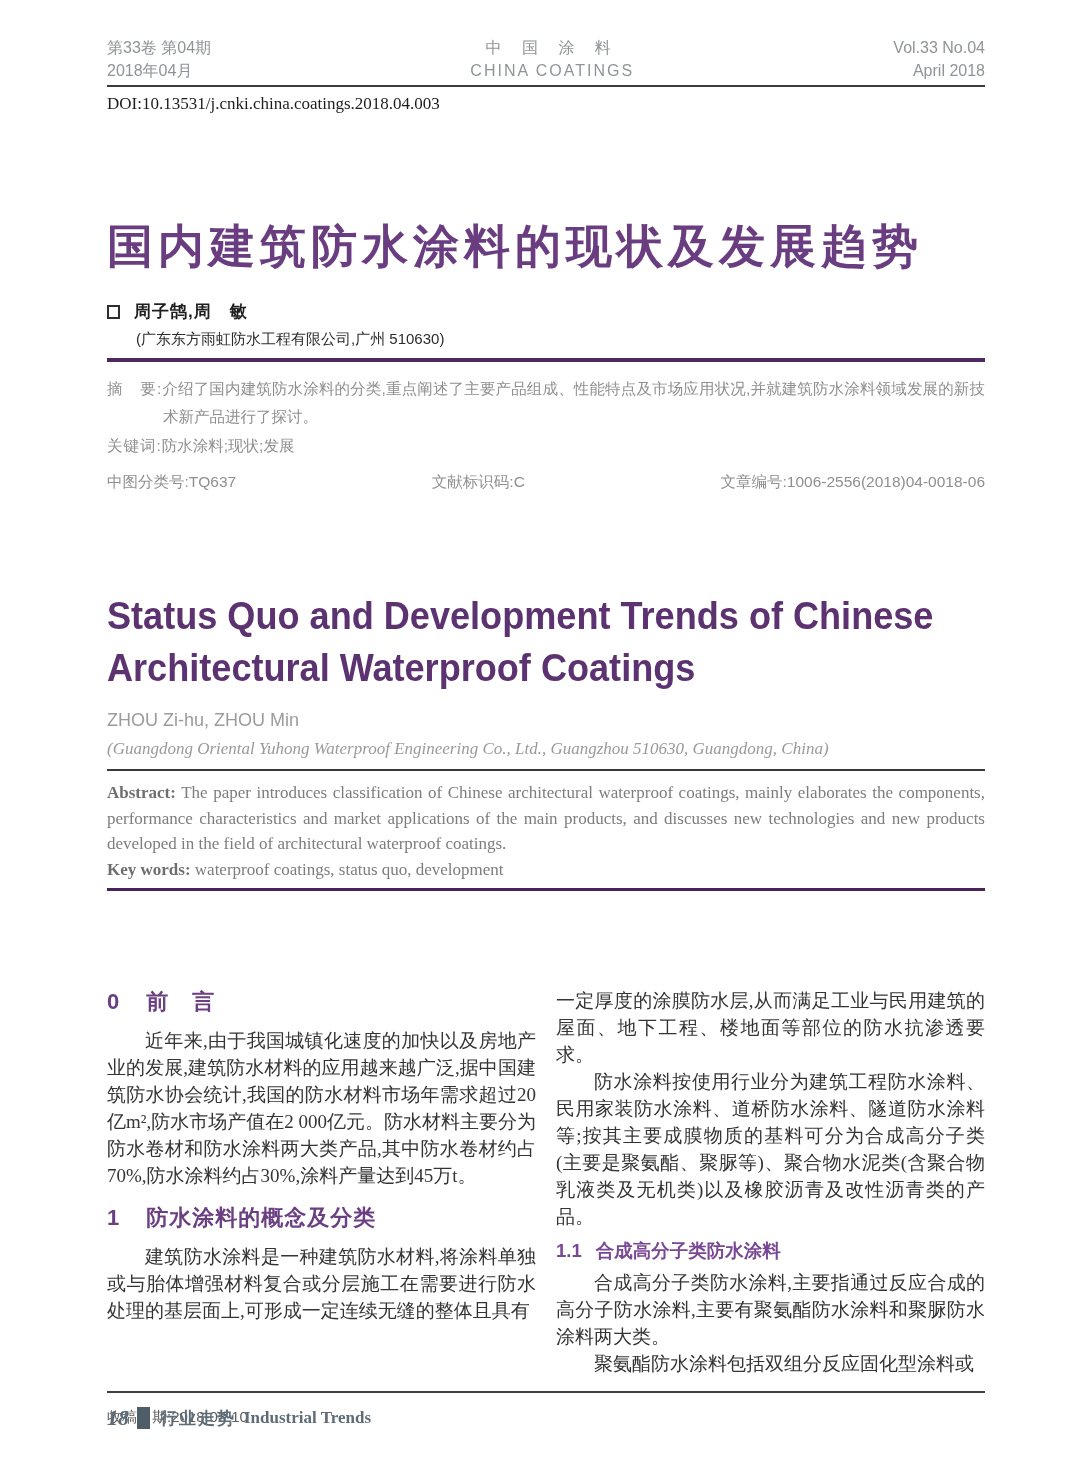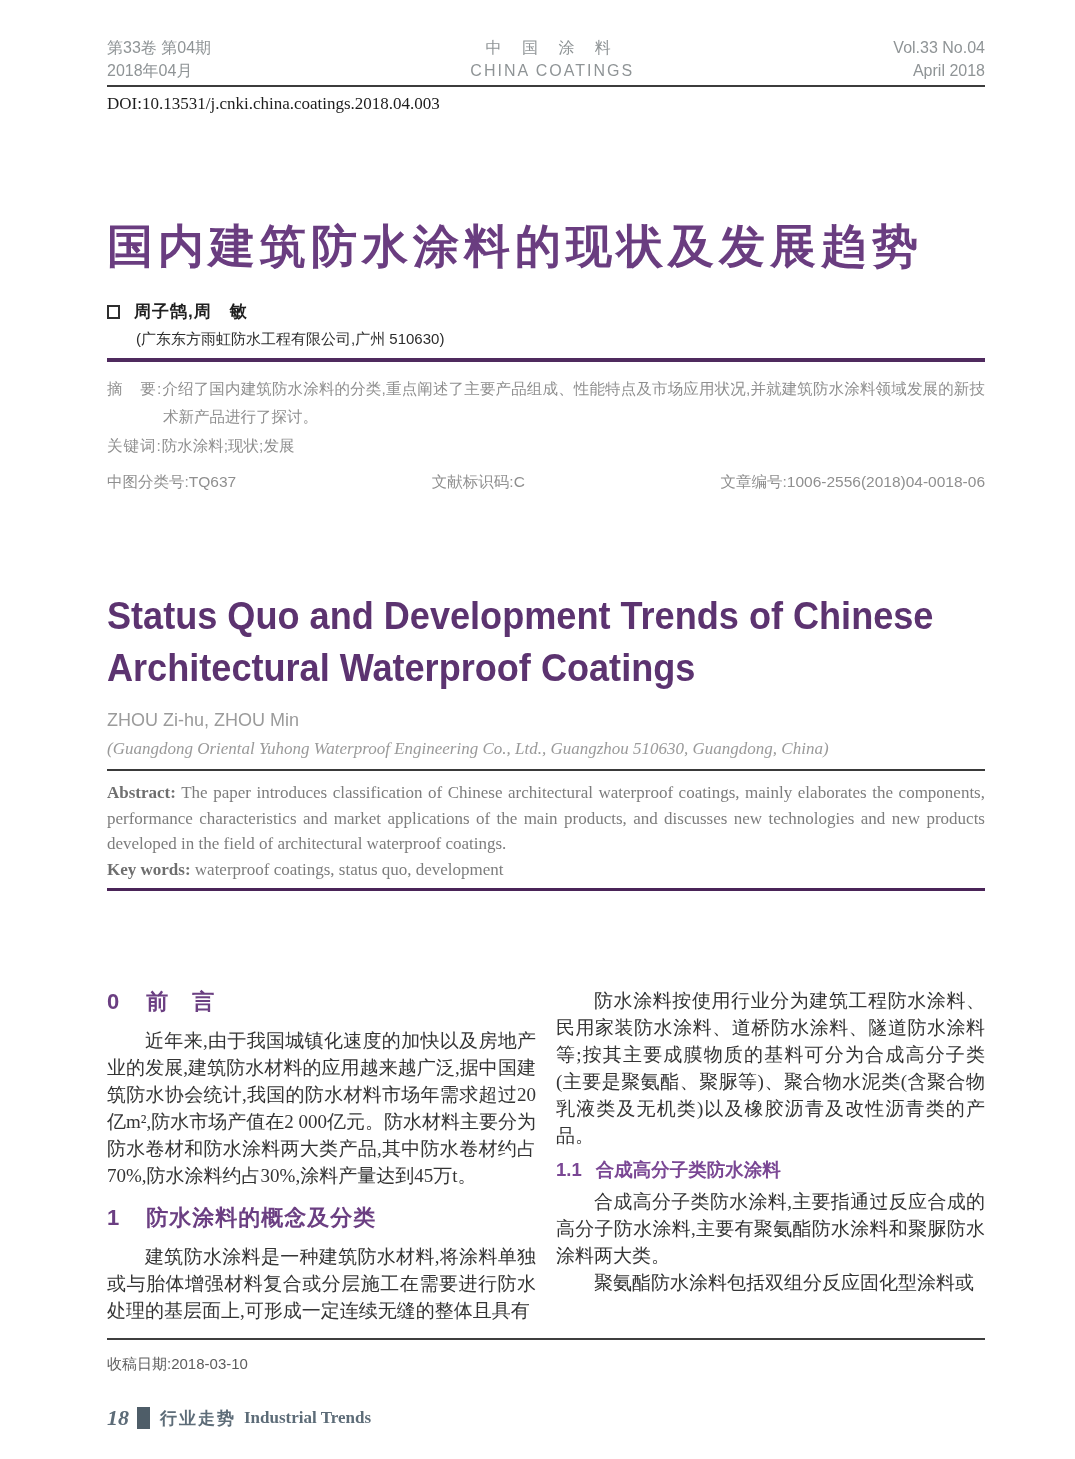--- a/index.html
+++ b/index.html
@@ -180,20 +180,21 @@
       <div class="h-main first">
         <span class="h-num">0</span><span>前　言</span>
       </div>
       <p>近年来,由于我国城镇化速度的加快以及房地产业的发展,建筑防水材料的应用越来越广泛,据中国建筑防水协会统计,我国的防水材料市场年需求超过20亿m²,防水市场产值在2 000亿元。防水材料主要分为防水卷材和防水涂料两大类产品,其中防水卷材约占70%,防水涂料约占30%,涂料产量达到45万t。</p>
       <div class="h-main">
         <span class="h-num">1</span><span>防水涂料的概念及分类</span>
       </div>
       <p>建筑防水涂料是一种建筑防水材料,将涂料单独或与胎体增强材料复合或分层施工在需要进行防水处理的基层面上,可形成一定连续无缝的整体且具有</p>
     </div>
     <div class="col">
+      <p class="cont">一定厚度的涂膜防水层,从而满足工业与民用建筑的屋面、地下工程、楼地面等部位的防水抗渗透要求。</p>
       <p>防水涂料按使用行业分为建筑工程防水涂料、民用家装防水涂料、道桥防水涂料、隧道防水涂料等;按其主要成膜物质的基料可分为合成高分子类(主要是聚氨酯、聚脲等)、聚合物水泥类(含聚合物乳液类及无机类)以及橡胶沥青及改性沥青类的产品。</p>
       <div class="h-sub">
         <span class="h-num">1.1</span><span>合成高分子类防水涂料</span>
       </div>
       <p>合成高分子类防水涂料,主要指通过反应合成的高分子防水涂料,主要有聚氨酯防水涂料和聚脲防水涂料两大类。</p>
       <p>聚氨酯防水涂料包括双组分反应固化型涂料或</p>
     </div>
   </div>
 
   <hr class="fn-rule">

